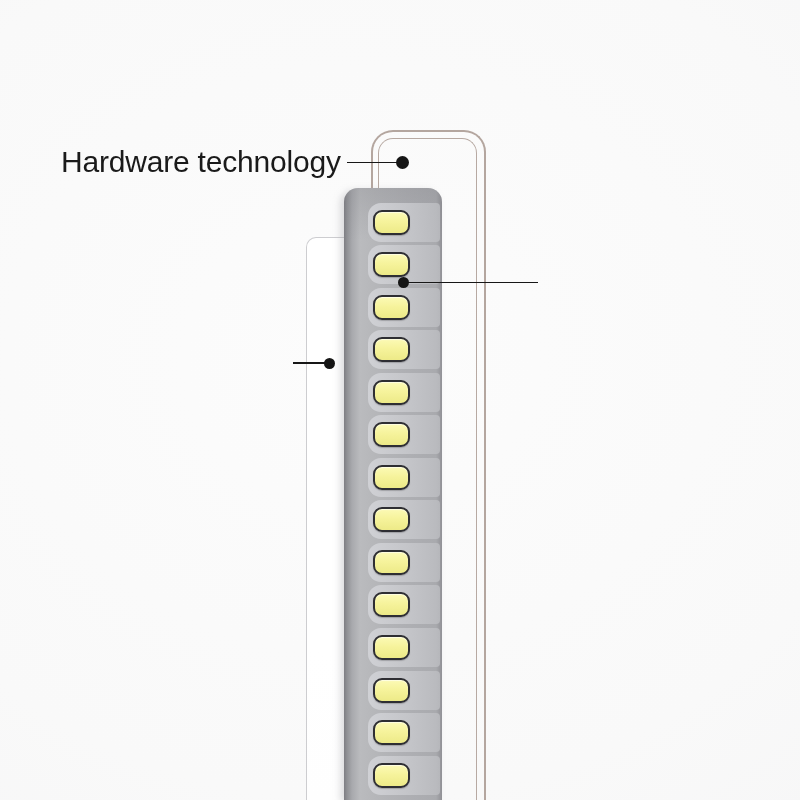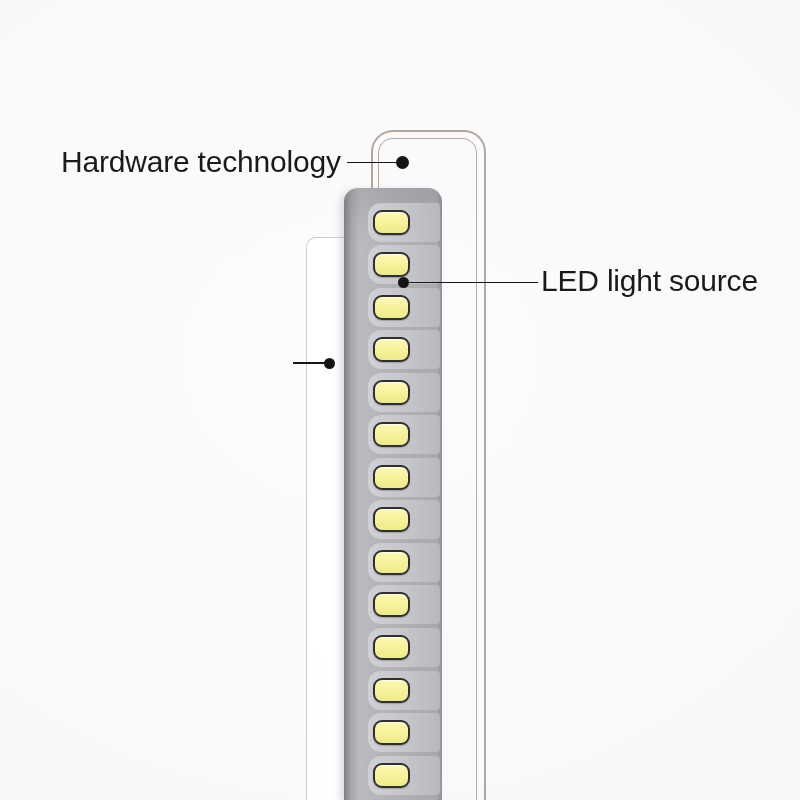--- a/index.html
+++ b/index.html
@@ -151,20 +151,19 @@
       <div class="bump" style="top: 525.1px;"></div>
       <div class="led" style="top: 532.1px;"></div>
       <div class="bump" style="top: 567.65px;"></div>
       <div class="led" style="top: 574.65px;"></div>
     </div>
 
   <div class="callout-label" id="label-hardware">Hardware technology</div>
   <div class="callout-line" id="line-hardware"></div>
   <div class="callout-dot dot-lg" id="dot-hardware"></div>
 
-  <div class="callout-label" id="label-led">LED light source</div>
   <div class="callout-line" id="line-led"></div>
   <div class="callout-dot dot-sm" id="dot-led"></div>
 
   <div class="callout-line" id="line-panel"></div>
   <div class="callout-dot dot-sm" id="dot-panel"></div>
 
 </div>
 
 </body></html>

